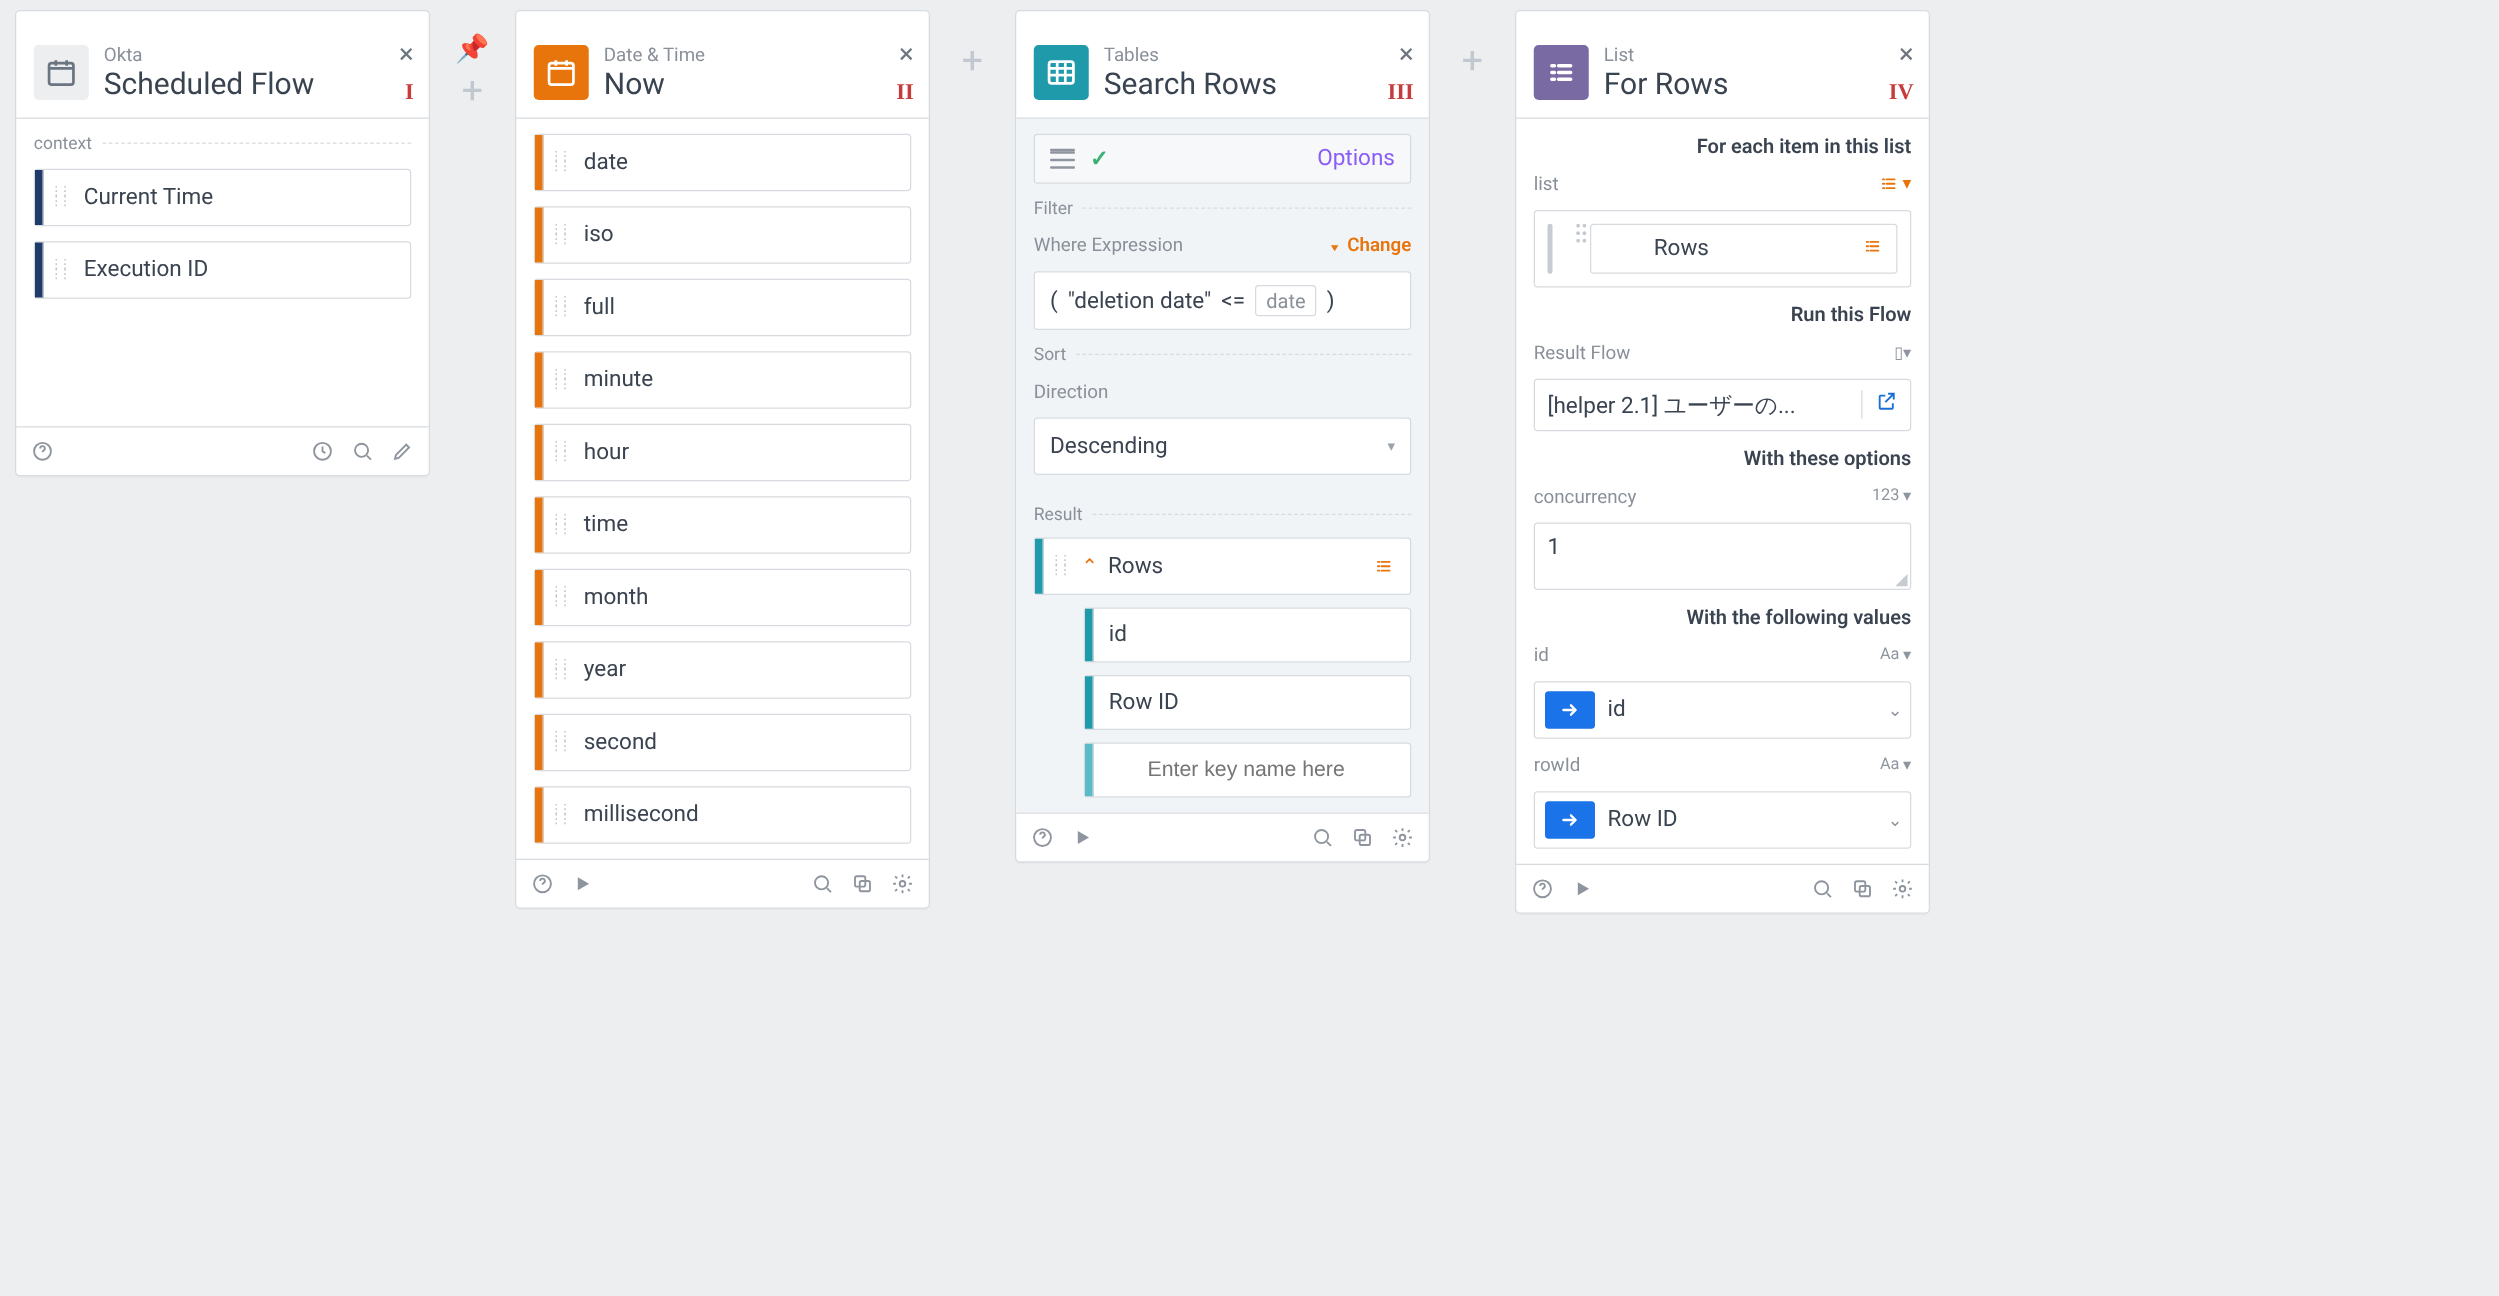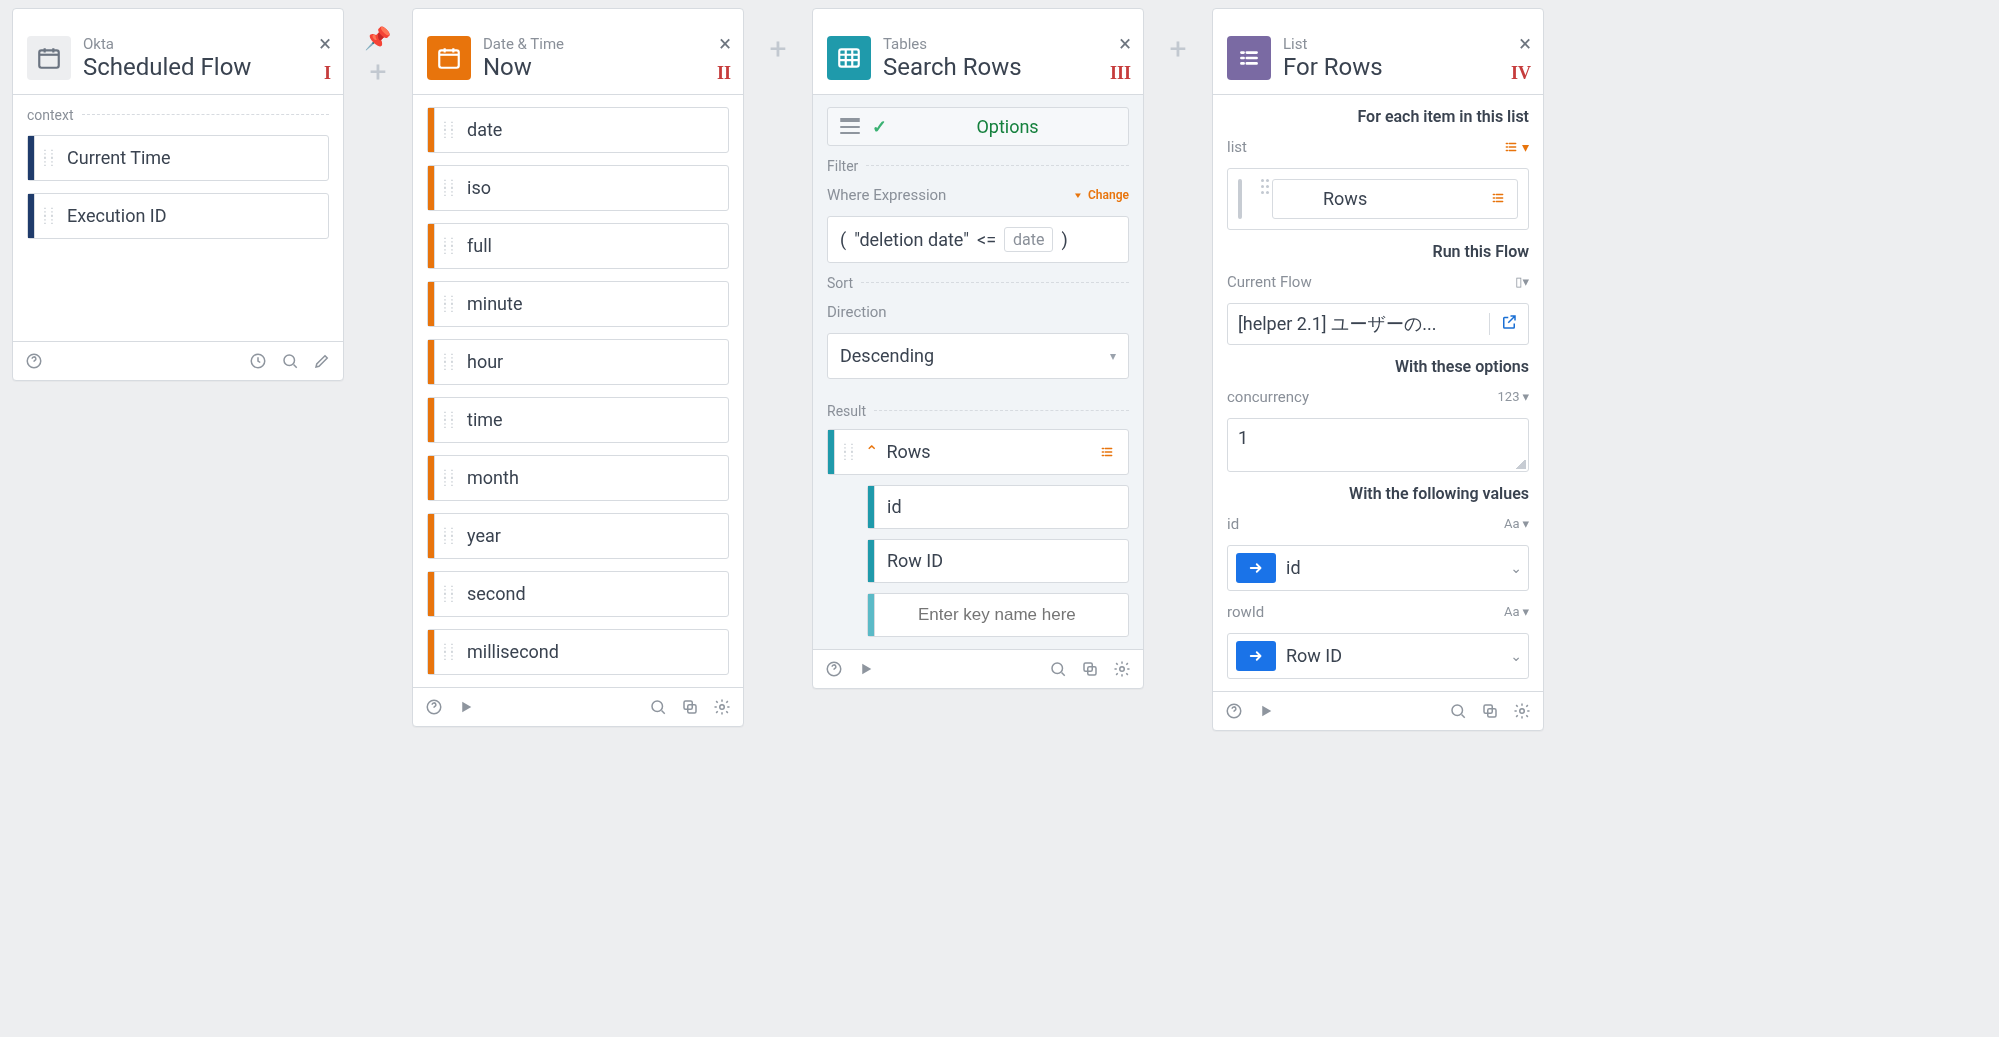--- a/index.html
+++ b/index.html
@@ -187,21 +187,21 @@
   
   .options-bar {
     display:flex; align-items:center; gap:12px;
     border:1px solid var(--gray-border);
     background:#f6f8fa;
     padding:8px 12px;
     border-radius:3px;
   }
   .options-bar .check { color:#3bb273; font-weight:700; }
 
-  .link-change { color: var(--link-orange); font-size:12px; font-weight:600; display:inline-flex; align-items:center; gap:3px;}
+  .link-change { color: var(--link-orange); font-size:15px; font-weight:600; display:inline-flex; align-items:center; gap:3px;}
   .link-change::before { content:"▾"; transform:rotate(0); font-size:12px; }
   .link-change::before { content:"𝑻"; display:none; }
   .filter-icon::before { content:"▼"; font-size:10px; color:var(--link-orange); margin-right:2px; transform: scaleY(0.8); display:inline-block;}
 
   
   .card-footer {
     border-top:1px solid var(--gray-border);
     padding:10px 12px;
     display:flex; align-items:center; justify-content:space-between;
     color:#8e959e;
@@ -485,21 +485,21 @@
       <div class="close">×</div>
       <div class="step-num">III</div>
     </div>
 
     <div class="panel-area" style="display:flex; flex-direction:column; gap:12px;">
       <div class="options-bar">
         <span class="top-icons-tables">
           <span class="sliders-lines"></span>
         </span>
         <span class="check">✓</span>
-        <span style="flex:1; text-align:center; color:#15803d;">Options</span>
+        <span style="flex:1; text-align:right; color:#8b5cf6;">Options</span>
       </div>
 
       <div class="section-label">Filter</div>
 
       <div class="field-label">
         <span>Where Expression</span>
         <span class="link-change">
             <span class="filter-icon"></span>
             <span>Change</span>
           </span>
@@ -634,21 +634,21 @@
           <span style="margin-left:auto; color:#e8740c;">
             <svg width="18" height="14" viewBox="0 0 24 24">
                 <path d="M4 6h2M4 12h2M4 18h2M9 6h11M9 12h11M9 18h11" stroke="#e8740c" stroke-width="2.5" stroke-linecap="round"></path>
               </svg>
           </span>
         </div>
       </div>
 
       <div class="subheader">Run this Flow</div>
       <div class="field-label">
-        <span>Current Flow</span>
+        <span>Result Flow</span>
         <span class="type-dropdown">▯▾</span>
       </div>
       <div class="flow-ref">
         <span style="white-space:nowrap; overflow:hidden; text-overflow:ellipsis;">[helper 2.1] ユーザーの...</span>
         <span class="open">
           <svg width="18" height="18" viewBox="0 0 24 24">
               <path d="M14 4h6v6M20 4l-9 9M19 14v5a1 1 0 0 1-1 1H6a1 1 0 0 1-1-1V7a1 1 0 0 1 1-1h5" fill="none" stroke="#1a6fd4" stroke-width="2"></path>
             </svg>
         </span>
       </div>

